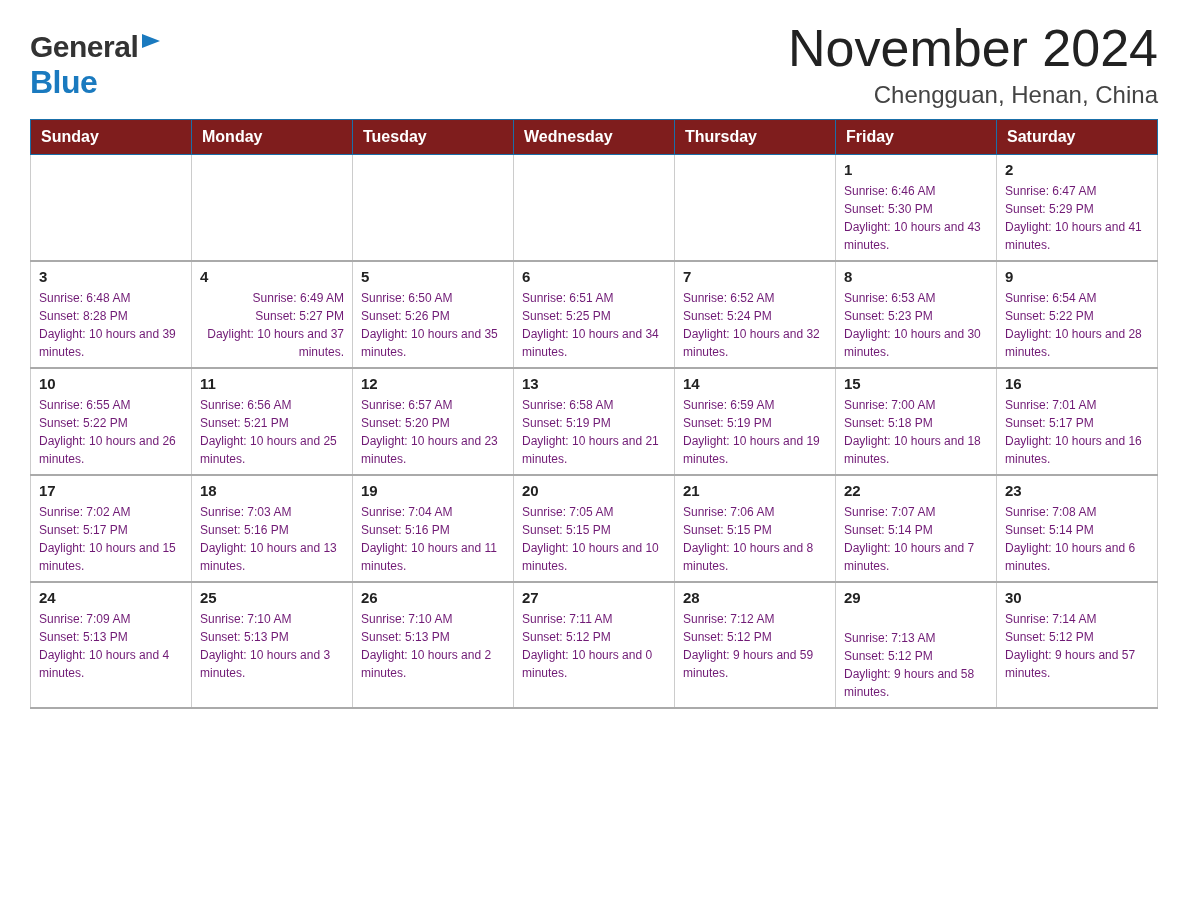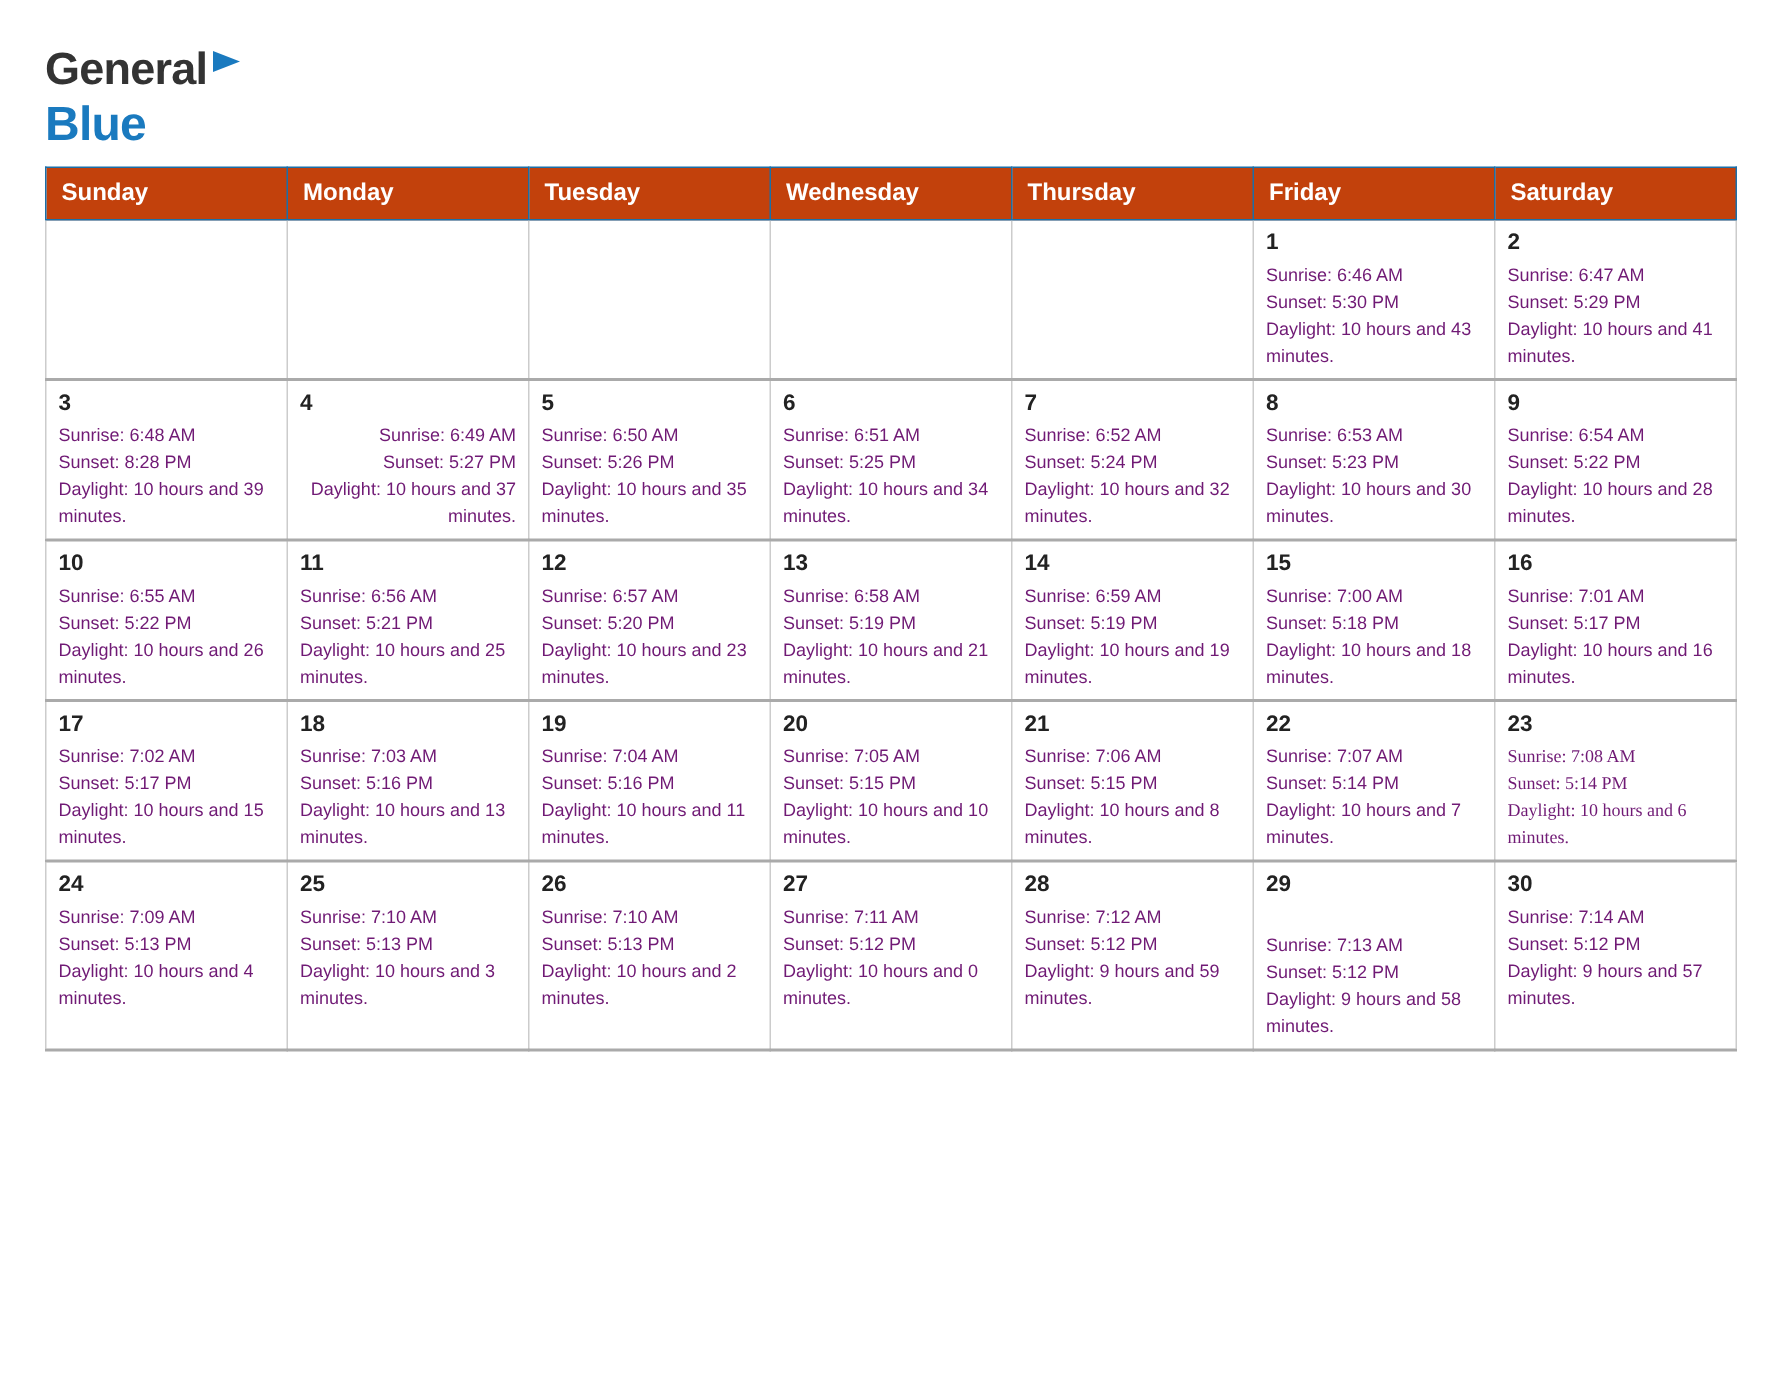--- a/index.html
+++ b/index.html
@@ -30,21 +30,21 @@
       font-weight: normal;
       color: #444;
       margin-top: 4px;
     }
     .calendar {
       width: 100%;
       border-collapse: collapse;
       margin-top: 10px;
     }
     .calendar thead th {
-      background-color: #c2410c;
+      background-color: #7f1d1d;
       color: #fff;
       font-size: 16px;
       font-weight: bold;
       padding: 8px 10px;
       text-align: left;
       border: 1px solid #1a6fa8;
     }
     .calendar tbody td {
       vertical-align: top;
       padding: 6px 8px;
@@ -102,20 +102,24 @@
       <span>
         <svg width="22" height="22" viewBox="0 0 22 22" style="display:inline-block;vertical-align:middle;margin-left:2px;">
           <polygon points="2,4 20,11 2,18" fill="#1a7abf"></polygon>
         </svg>
       </span>
     </div>
     <div>
       <span class="logo-word-blue">Blue</span>
     </div>
   </div>
+  <div class="title-block">
+    <h1>November 2024</h1>
+    <h2>Chengguan, Henan, China</h2>
+  </div>
 </div>
 
 <table class="calendar">
   <thead>
     <tr>
     <th>Sunday</th>
         <th>Monday</th>
         <th>Tuesday</th>
         <th>Wednesday</th>
         <th>Thursday</th>
@@ -263,21 +267,21 @@
 Daylight: 10 hours and 8 minutes.</div>
         </td>
         <td>
           <span class="day-number">22</span>
           <div class="day-info" style="white-space: pre-line;">Sunrise: 7:07 AM
 Sunset: 5:14 PM
 Daylight: 10 hours and 7 minutes.</div>
         </td>
         <td>
           <span class="day-number">23</span>
-          <div class="day-info" style="white-space: pre-line; font-family: Liberation Serif, serif;">Sunrise: 7:08 AM
+          <div class="day-info" style="white-space: pre-line;">Sunrise: 7:08 AM
 Sunset: 5:14 PM
 Daylight: 10 hours and 6 minutes.</div>
         </td>
       </tr>
       <tr>
         <td>
           <span class="day-number">24</span>
           <div class="day-info" style="white-space: pre-line;">Sunrise: 7:09 AM
 Sunset: 5:13 PM
 Daylight: 10 hours and 4 minutes.</div>

